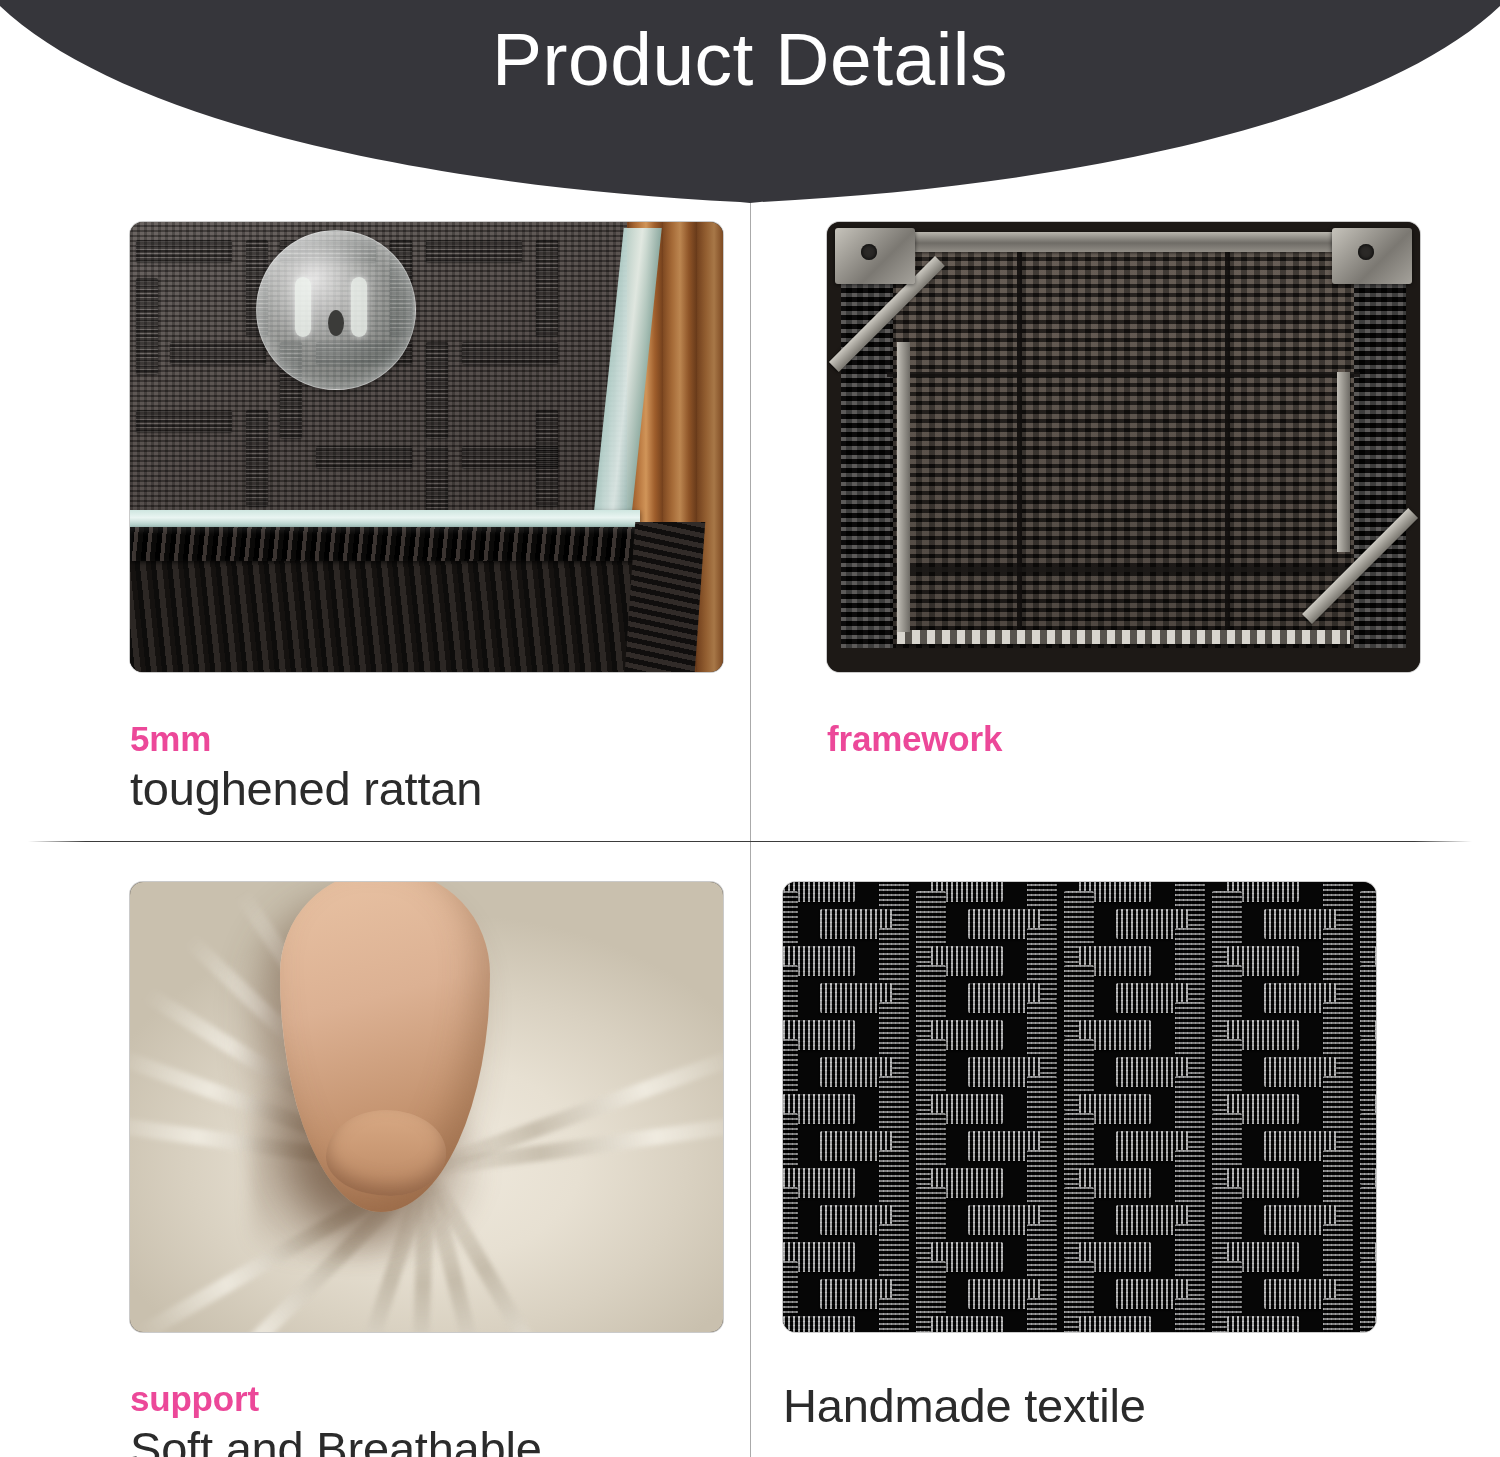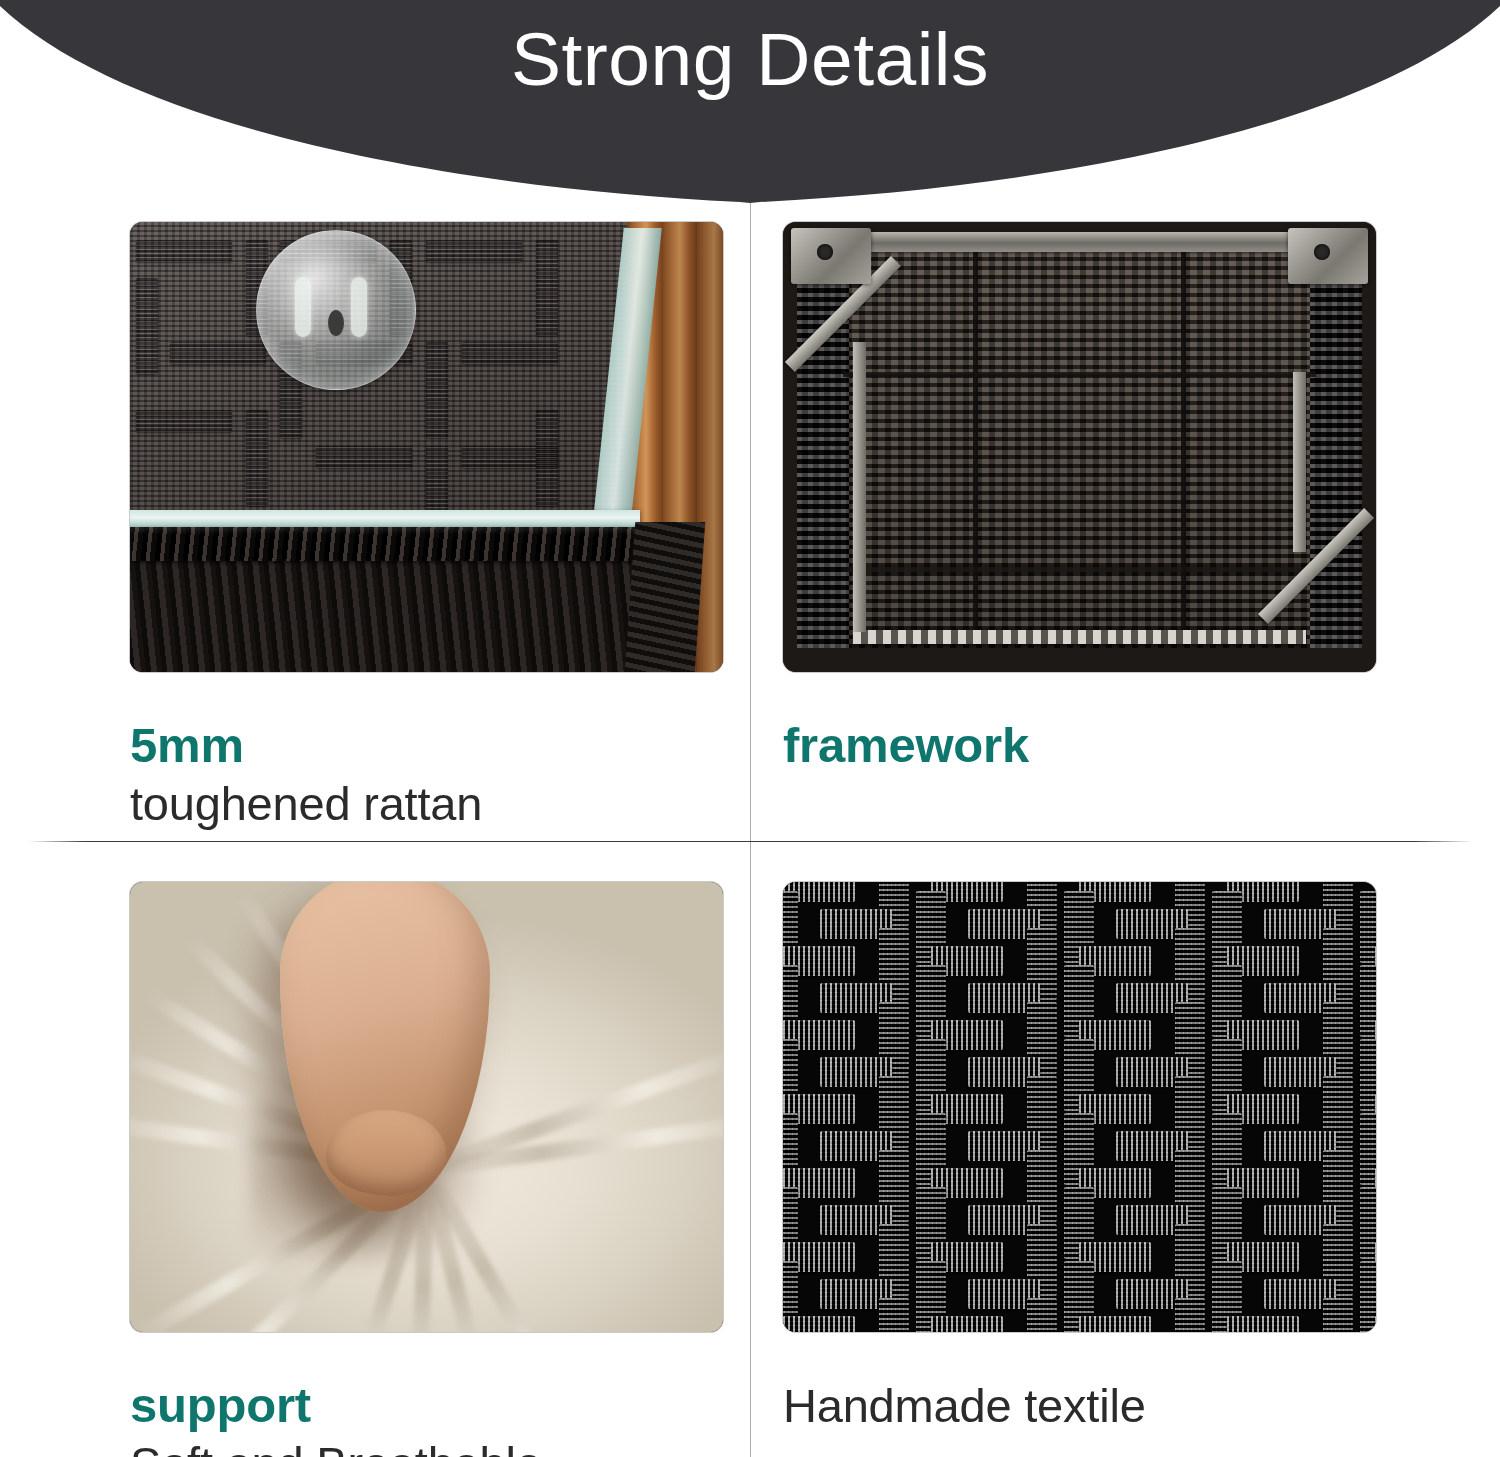--- a/index.html
+++ b/index.html
@@ -28,34 +28,34 @@
     background:#9b9b9b; opacity:.85;
   }
   .h-divider {
     position:absolute; left:28px; top:841px; width:1444px; height:1px;
     background:linear-gradient(to right, rgba(120,120,120,0) 0%, #3b3b3b 4%, #3b3b3b 96%, rgba(120,120,120,0) 100%);
   }
 
   
   .cell { position:absolute; }
   .cell-tl { left:130px; top:222px;  width:593px; }
-  .cell-tr { left:783px; top:222px;  width:482px; }
+  .cell-tr { left:827px; top:222px;  width:482px; }
   .cell-bl { left:130px; top:882px;  width:593px; }
   .cell-br { left:783px; top:882px;  width:593px; }
 
   .photo {
     position:relative; width:593px; height:450px;
     border-radius:13px; overflow:hidden;
     box-shadow:0 0 0 1px rgba(150,150,150,.5);
     background:#2a2522;
   }
 
   .caption { margin-top:48px; }
   .cap-title {
-    font-size:49px; font-weight:bold; color:#0f766e;
+    font-size:35px; font-weight:bold; color:#ec4899;
     line-height:1.06; letter-spacing:-0.2px; white-space:nowrap;
   }
   .cap-sub {
     font-size:47px; font-weight:normal; color:#2b2b2b;
     line-height:1.12; letter-spacing:-0.2px; margin-top:6px; white-space:nowrap;
   }
 
   
   .p1-bg { position:absolute; inset:0; background:#4a4340; }
   .p1-wood {
@@ -235,21 +235,21 @@
 
 <div class="page">
 
   <div class="banner">
     <svg viewBox="0 0 1500 215" preserveAspectRatio="none">
       <path d="M 0,0 L 1500,0 L 1500,6
                C 1380,120 1080,186 760,202
                L 750,203 L 740,202
                C 420,186 120,120 0,6 Z" fill="#36363B"></path>
     </svg>
-    <div class="banner-title">Strong Details</div>
+    <div class="banner-title">Product Details</div>
   </div>
 
   <div class="v-divider"></div>
   <div class="h-divider"></div>
 
   <div class="cell cell-tl">
     <div class="photo">
       <div class="p1-bg"></div>
       <div class="p1-wood"></div>
       <div class="p1-top"></div>

